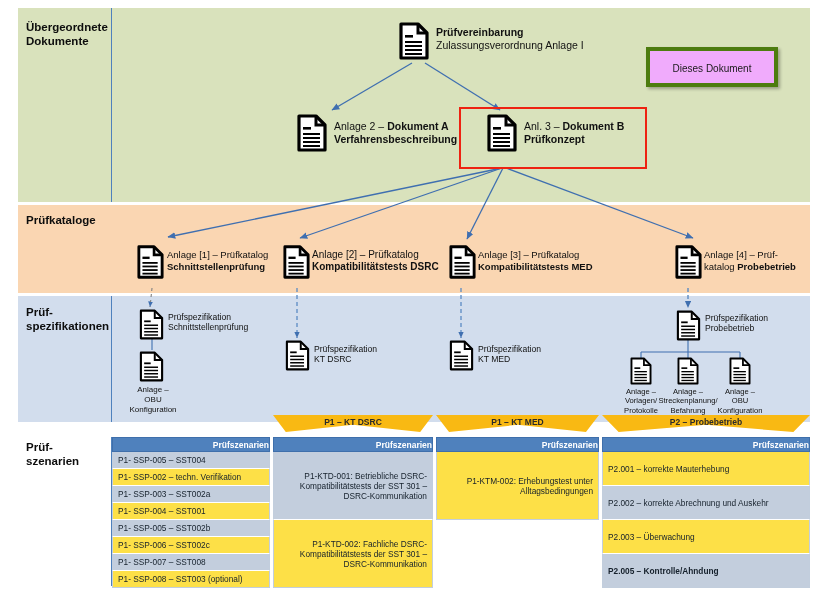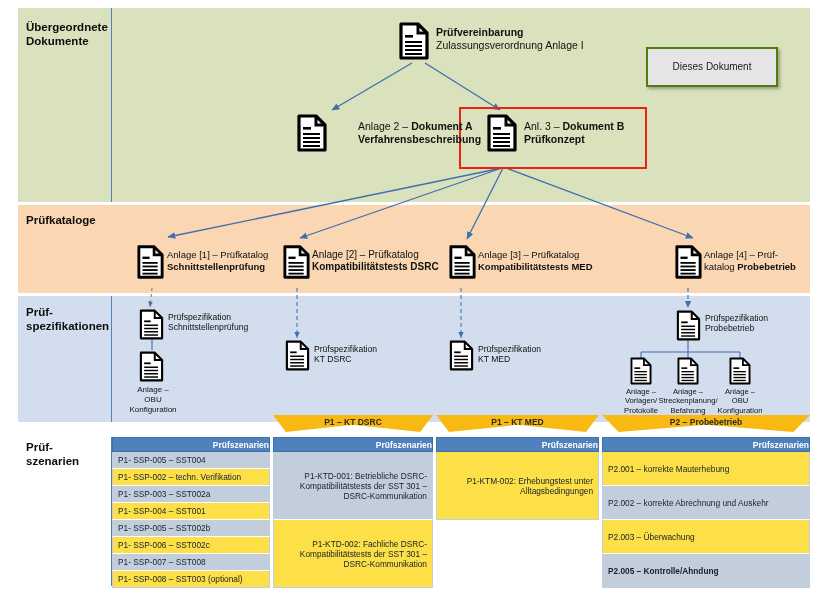--- a/index.html
+++ b/index.html
@@ -43,21 +43,21 @@
 
   
   #redbox {
     position:absolute; left:459px; top:107px; width:188px; height:62px;
     border:2.2px solid #ee2211; background:transparent;
   }
 
   
   #callout {
     position:absolute; left:646px; top:47px; width:132px; height:40px;
-    background:#e5e5e5; border:2px solid #4d7c0f;
+    background:#f0abfc; border:4px solid #4d7c0f;
     box-shadow:2px 2px 3px rgba(0,0,0,.30);
   }
   #callout .ctext {
     position:absolute; left:0; right:0; top:12px; text-align:center;
     font-size:10px; color:#1a1a1a;
   }
   .chev-wrap { position:absolute; height:17px; }
   .chev-bg {
     position:absolute; inset:0; background:#f9b913;
     clip-path: polygon(0 0, 100% 0, 92% 100%, 50% 58%, 8% 100%);
@@ -193,21 +193,21 @@
     <svg width="30" height="38" viewBox="0 0 30 38">
       <path d="M2,2 h17 l9,9 v25 h-26 z" fill="#fff" stroke="#000" stroke-width="3.2" stroke-linejoin="round"></path>
       <path d="M19,2 v9 h9" fill="none" stroke="#000" stroke-width="3"></path>
       <rect x="6" y="13" width="8" height="2.6" fill="#000"></rect>
       <rect x="6" y="19" width="17" height="2" fill="#000"></rect>
       <rect x="6" y="23" width="17" height="2" fill="#000"></rect>
       <rect x="6" y="27" width="17" height="2" fill="#000"></rect>
       <rect x="6" y="31" width="17" height="2" fill="#000"></rect>
     </svg>
   </div>
-  <div class="lbl" style="left:334px;top:120px;font-size:10.5px;margin-left:24px;">
+  <div class="lbl" style="left:334px;top:120px;font-size:10.5px;">
     <div><span>Anlage 2 – </span><span class="b">Dokument A</span></div>
     <div class="b">Verfahrensbeschreibung</div>
   </div>
 
   <div class="docicon" style="left:487px;top:114px;">
     <svg width="30" height="38" viewBox="0 0 30 38">
       <path d="M2,2 h17 l9,9 v25 h-26 z" fill="#fff" stroke="#000" stroke-width="3.2" stroke-linejoin="round"></path>
       <path d="M19,2 v9 h9" fill="none" stroke="#000" stroke-width="3"></path>
       <rect x="6" y="13" width="8" height="2.6" fill="#000"></rect>
       <rect x="6" y="19" width="17" height="2" fill="#000"></rect>

